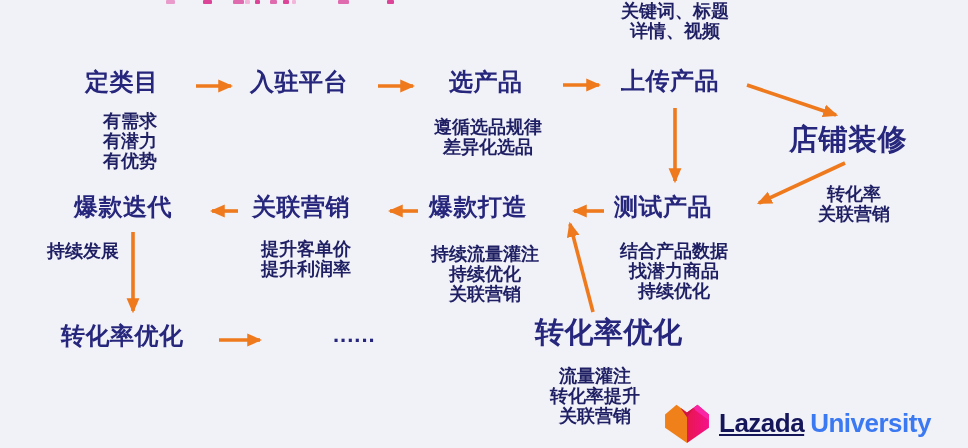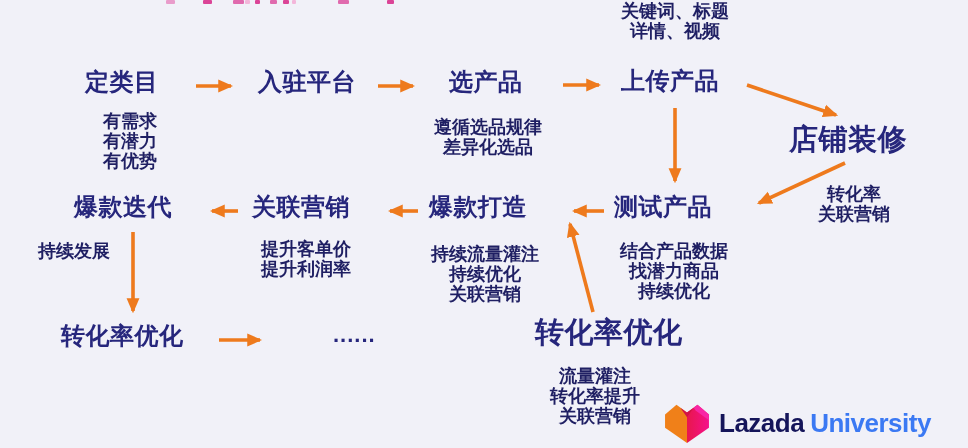--- a/index.html
+++ b/index.html
@@ -43,21 +43,21 @@
   .note {
     position: absolute;
     z-index: 2;
     color: #1f1f63;
     font-size: 18px;
     font-weight: 700;
     line-height: 20px;
     text-align: center;
     white-space: nowrap;
   }
-  .note.left-align { text-align: left; }
+  .note.left-align { text-align: center; }
   .frag {
     position: absolute;
     top: 0;
     height: 4px;
     z-index: 2;
     border-radius: 1px;
   }
   .logo {
     position: absolute;
     left: 663px;
@@ -66,21 +66,21 @@
     display: flex;
     align-items: center;
     gap: 8px;
   }
   .logo .wordmark {
     font-size: 26px;
     font-weight: 700;
     letter-spacing: -0.5px;
     white-space: nowrap;
   }
-  .logo .brand { color: #15155a; }
+  .logo .brand { color: #15155a; text-decoration: underline; }
   .logo .suffix { color: #3b79f3; margin-left: 6px; }
 </style>
 </head>
 <body>
 
 <div class="stage">
 
   <div>
     <div class="frag" style="left:166px;width:9px;background:#e99ccb;"></div>
     <div class="frag" style="left:203px;width:9px;background:#db4497;"></div>
@@ -110,21 +110,21 @@
       <line x1="604" y1="211" x2="574" y2="211" marker-end="url(#ah)"></line>
       <line x1="418" y1="211" x2="390" y2="211" marker-end="url(#ah)"></line>
       <line x1="238" y1="211" x2="212" y2="211" marker-end="url(#ah)"></line>
       <line x1="133" y1="232" x2="133" y2="311" marker-end="url(#ah)"></line>
       <line x1="219" y1="340" x2="260" y2="340" marker-end="url(#ah)"></line>
       <line x1="593" y1="312" x2="570" y2="224" marker-end="url(#ah)"></line>
     </g>
   </svg>
 
   <div class="node" style="left:85px;top:69px;">定类目</div>
-  <div class="node" style="left:250px;top:69px;margin-left:8px;">入驻平台</div>
+  <div class="node" style="left:250px;top:69px;">入驻平台</div>
   <div class="node" style="left:449px;top:69px;">选产品</div>
   <div class="node" style="left:621px;top:68px;">上传产品</div>
   <div class="node small" style="left:789px;top:124px;">店铺装修</div>
 
   <div class="node" style="left:614px;top:194px;">测试产品</div>
   <div class="node" style="left:429px;top:194px;">爆款打造</div>
   <div class="node" style="left:252px;top:194px;">关联营销</div>
   <div class="node" style="left:74px;top:194px;">爆款迭代</div>
 
   <div class="node" style="left:61px;top:323px;">转化率优化</div>

